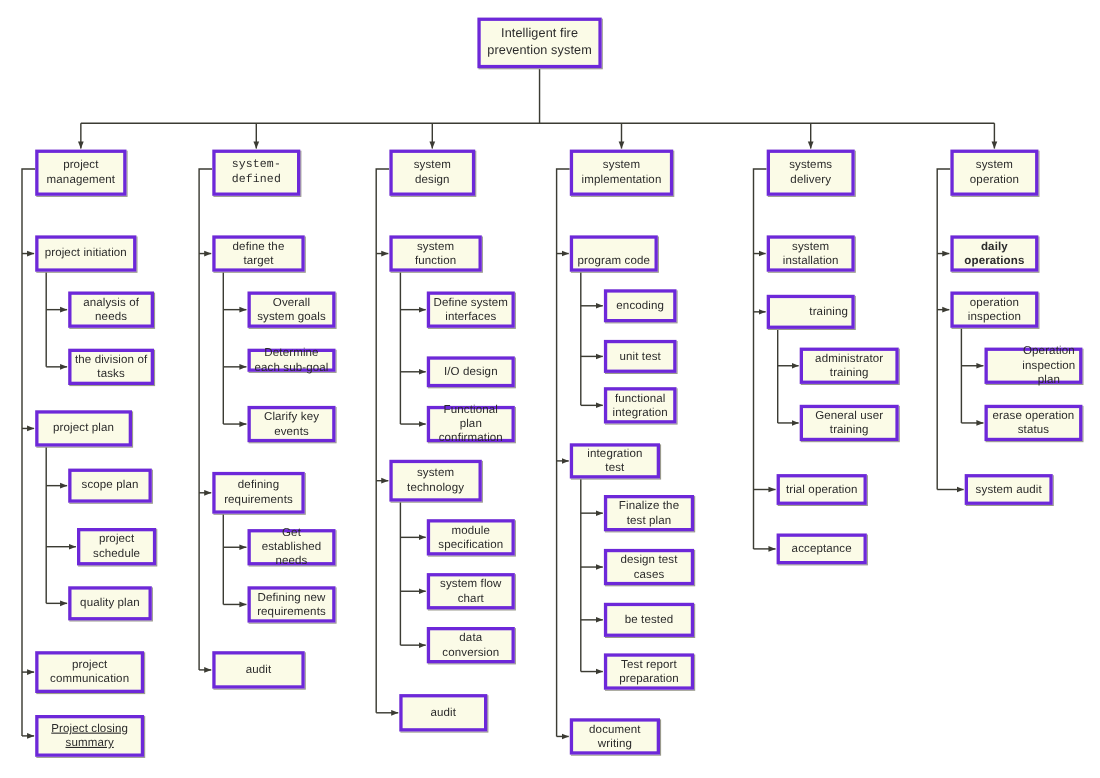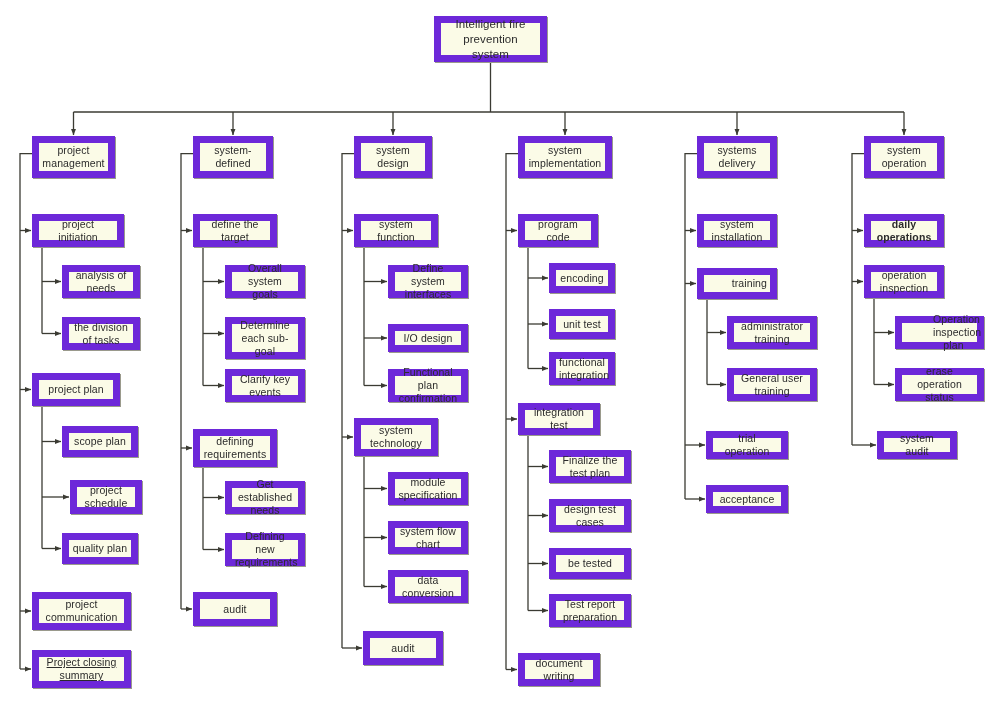--- a/index.html
+++ b/index.html
@@ -20,21 +20,21 @@
     left: 0;
     top: 0;
     width: 1000px;
     height: 707px;
     pointer-events: none;
   }
   .node {
     position: absolute;
     box-sizing: border-box;
     background: #fbfbe7;
-    border: 7px solid #6d28d9;
+    border: 3px solid #6d28d9;
     box-shadow: 1px 1px 0 0 #9a9a8c;
     display: flex;
     align-items: center;
     justify-content: center;
     text-align: center;
     color: #2b2b2b;
     font-size: 10.5px;
     line-height: 13px;
     letter-spacing: 0.1px;
     overflow: visible;
@@ -178,30 +178,30 @@
       </div>
       <div class="node lvl3" style="left: 62px; top: 533px; width: 76px; height: 31px;">
         <span class="lbl">quality plan</span>
       </div>
       <div class="node lvl2" style="left: 32px; top: 592px; width: 99px; height: 38px;">
         <span class="lbl">project communication</span>
       </div>
       <div class="node lvl2" style="left: 32px; top: 650px; width: 99px; height: 38px; text-decoration: underline;">
         <span class="lbl">Project closing summary</span>
       </div>
-      <div class="node lvl1" style="left: 193px; top: 136px; width: 80px; height: 42px;">
+      <div class="node lvl1" style="left: 193px; top: 136px; width: 80px; height: 42px; font-family: Liberation Mono, monospace;">
         <span class="lbl">system- defined</span>
       </div>
       <div class="node lvl2" style="left: 193px; top: 214px; width: 84px; height: 33px;">
         <span class="lbl">define the target</span>
       </div>
       <div class="node lvl3" style="left: 225px; top: 265px; width: 80px; height: 33px;">
         <span class="lbl">Overall system goals</span>
       </div>
-      <div class="node lvl3" style="left: 225px; top: 317px; width: 80px; height: 42px;">
+      <div class="node lvl3" style="left: 225px; top: 317px; width: 80px; height: 21px;">
         <span class="lbl">Determine each sub-goal</span>
       </div>
       <div class="node lvl3" style="left: 225px; top: 369px; width: 80px; height: 33px;">
         <span class="lbl">Clarify key events</span>
       </div>
       <div class="node lvl2" style="left: 193px; top: 429px; width: 84px; height: 38px;">
         <span class="lbl">defining requirements</span>
       </div>
       <div class="node lvl3" style="left: 225px; top: 481px; width: 80px; height: 33px;">
         <span class="lbl">Get established needs</span>
@@ -238,21 +238,21 @@
       </div>
       <div class="node lvl3" style="left: 388px; top: 570px; width: 80px; height: 33px;">
         <span class="lbl">data conversion</span>
       </div>
       <div class="node lvl2" style="left: 363px; top: 631px; width: 80px; height: 34px;">
         <span class="lbl">audit</span>
       </div>
       <div class="node lvl1" style="left: 518px; top: 136px; width: 94px; height: 42px;">
         <span class="lbl">system implementation</span>
       </div>
-      <div class="node lvl2" style="left: 518px; top: 214px; width: 80px; height: 33px;">
+      <div class="node lvl2" style="left: 518px; top: 214px; width: 80px; height: 33px; align-items: flex-end;">
         <span class="lbl">program code</span>
       </div>
       <div class="node lvl3" style="left: 549px; top: 263px; width: 66px; height: 30px;">
         <span class="lbl">encoding</span>
       </div>
       <div class="node lvl3" style="left: 549px; top: 309px; width: 66px; height: 30px;">
         <span class="lbl">unit test</span>
       </div>
       <div class="node lvl3" style="left: 549px; top: 352px; width: 66px; height: 33px;">
         <span class="lbl">functional integration</span>

